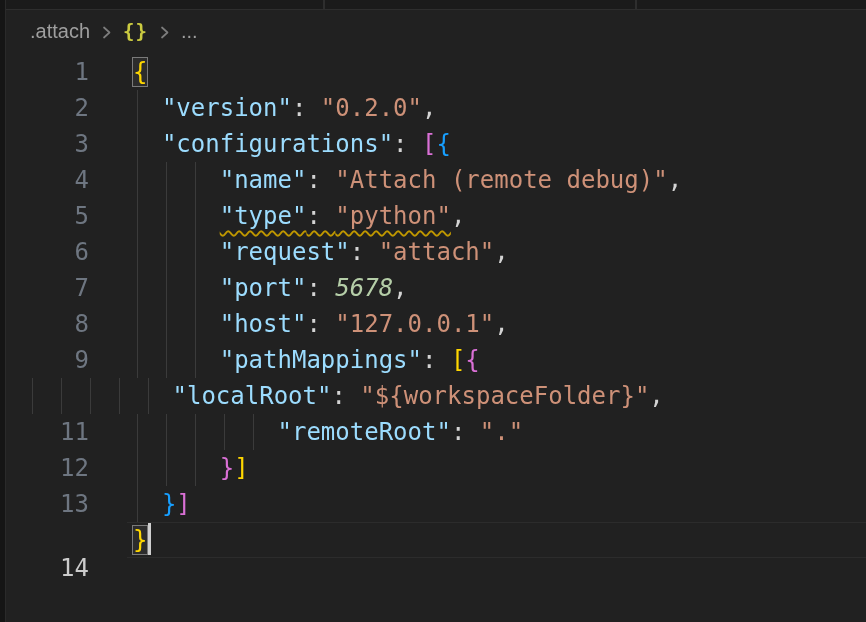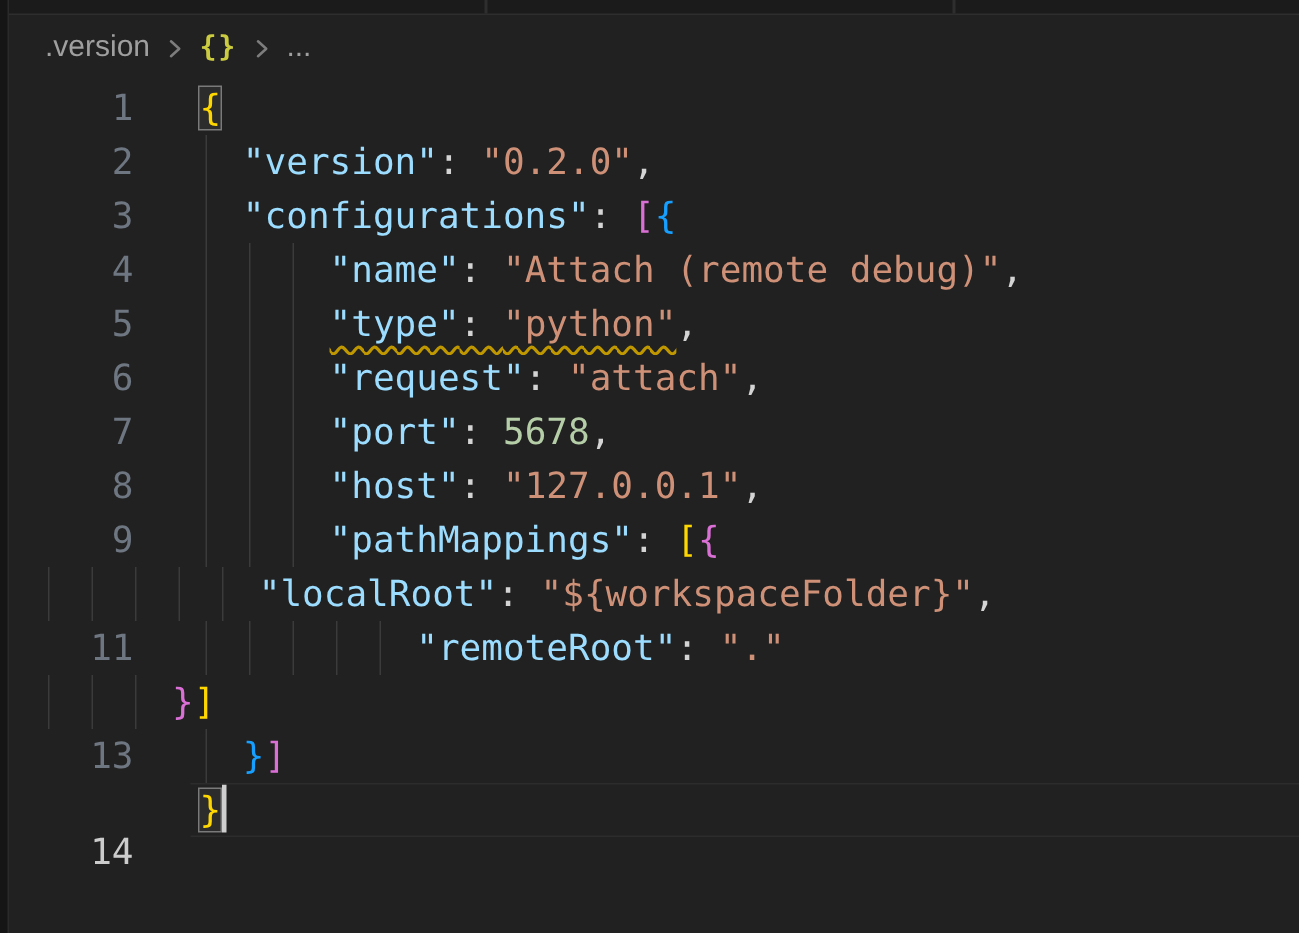--- a/index.html
+++ b/index.html
@@ -79,21 +79,21 @@
     background: var(--indent-guide, #3b3b3b);
   }
   .cur-line-box {
     position: absolute; top: 0; bottom: 0; left: 22px; right: 0;
     border-top: 1px solid #2c2c2c;
     border-bottom: 1px solid #2c2c2c;
     pointer-events: none;
   }
   .tok-key   { color: var(--key, #9cdcfe); }
   .tok-str   { color: var(--string, #ce9178); }
-  .tok-num   { color: var(--number, #b5cea8); }
+  .tok-num   { color: var(--number, #b5cea8); font-style: italic; }
   .tok-punct { color: var(--punct, #d4d4d4); }
   .tok-b1    { color: var(--bracket1, #ffd700); }
   .tok-b2    { color: var(--bracket2, #da70d6); }
   .tok-b3    { color: var(--bracket3, #179fff); }
   .tok-match {
     outline: 1px solid var(--match-border, #7a7a7a);
     background: rgba(255,255,255,0.05);
   }
   .tok-squiggle {
     text-decoration-line: underline;
@@ -115,21 +115,21 @@
 <body>
 
 <div class="window">
 
   <div class="tabbar">
     <div class="tab-separator" style="left: 323px;"></div>
     <div class="tab-separator" style="left: 635px;"></div>
   </div>
 
   <div class="breadcrumb">
-    <span class="crumb">.version</span>
+    <span class="crumb">.attach</span>
     <span class="chevron">
       <svg width="15" height="15" viewBox="0 0 15 15">
           <polyline points="5,2.5 10.5,7.5 5,12.5" fill="none" stroke="#7d7d7d" stroke-width="1.7" stroke-linecap="round" stroke-linejoin="round"></polyline>
         </svg>
     </span>
     <span class="json-icon">{}</span>
     <span class="chevron">
       <svg width="15" height="15" viewBox="0 0 15 15">
           <polyline points="5,2.5 10.5,7.5 5,12.5" fill="none" stroke="#7d7d7d" stroke-width="1.7" stroke-linecap="round" stroke-linejoin="round"></polyline>
         </svg>
@@ -175,20 +175,21 @@
         <div class="code"><span class="guide" style="left: calc(0ch + 32px);"></span><span class="guide" style="left: calc(2ch + 32px);"></span><span class="guide" style="left: calc(4ch + 32px);"></span><span>      </span><span class="tok-key">"pathMappings"</span><span class="tok-punct">: </span><span class="tok-b1">[</span><span class="tok-b2">{</span></div>
       </div>
       <div class="line">
         <div class="code"><span class="guide" style="left: calc(0ch + 32px);"></span><span class="guide" style="left: calc(2ch + 32px);"></span><span class="guide" style="left: calc(4ch + 32px);"></span><span class="guide" style="left: calc(6ch + 32px);"></span><span class="guide" style="left: calc(8ch + 32px);"></span><span>          </span><span class="tok-key">"localRoot"</span><span class="tok-punct">: </span><span class="tok-str">"${workspaceFolder}"</span><span class="tok-punct">,</span></div>
       </div>
       <div class="line">
         <div class="gutter">11</div>
         <div class="code"><span class="guide" style="left: calc(0ch + 32px);"></span><span class="guide" style="left: calc(2ch + 32px);"></span><span class="guide" style="left: calc(4ch + 32px);"></span><span class="guide" style="left: calc(6ch + 32px);"></span><span class="guide" style="left: calc(8ch + 32px);"></span><span>          </span><span class="tok-key">"remoteRoot"</span><span class="tok-punct">: </span><span class="tok-str">"."</span></div>
       </div>
       <div class="line">
+        <div class="gutter">12</div>
         <div class="code"><span class="guide" style="left: calc(0ch + 32px);"></span><span class="guide" style="left: calc(2ch + 32px);"></span><span class="guide" style="left: calc(4ch + 32px);"></span><span>      </span><span class="tok-b2">}</span><span class="tok-b1">]</span></div>
       </div>
       <div class="line">
         <div class="gutter">13</div>
         <div class="code"><span class="guide" style="left: calc(0ch + 32px);"></span><span>  </span><span class="tok-b3">}</span><span class="tok-b2">]</span></div>
       </div>
       <div class="line current">
         <div class="gutter">14</div>
         <div class="code"><div class="cur-line-box"></div><span></span><span class="tok-b1 tok-match">}</span><span class="caret"></span></div>
       </div>

